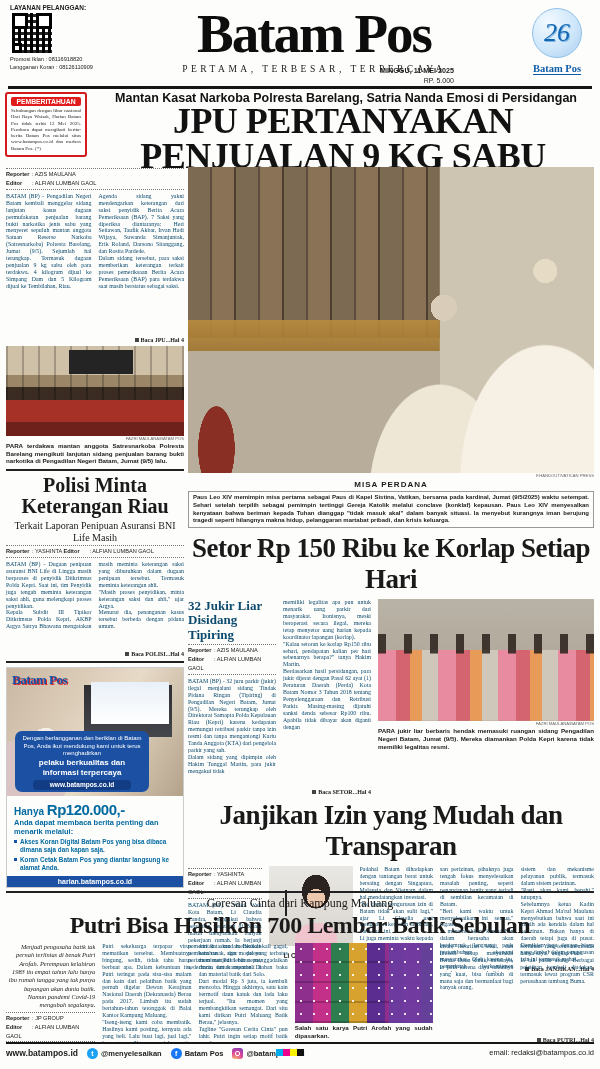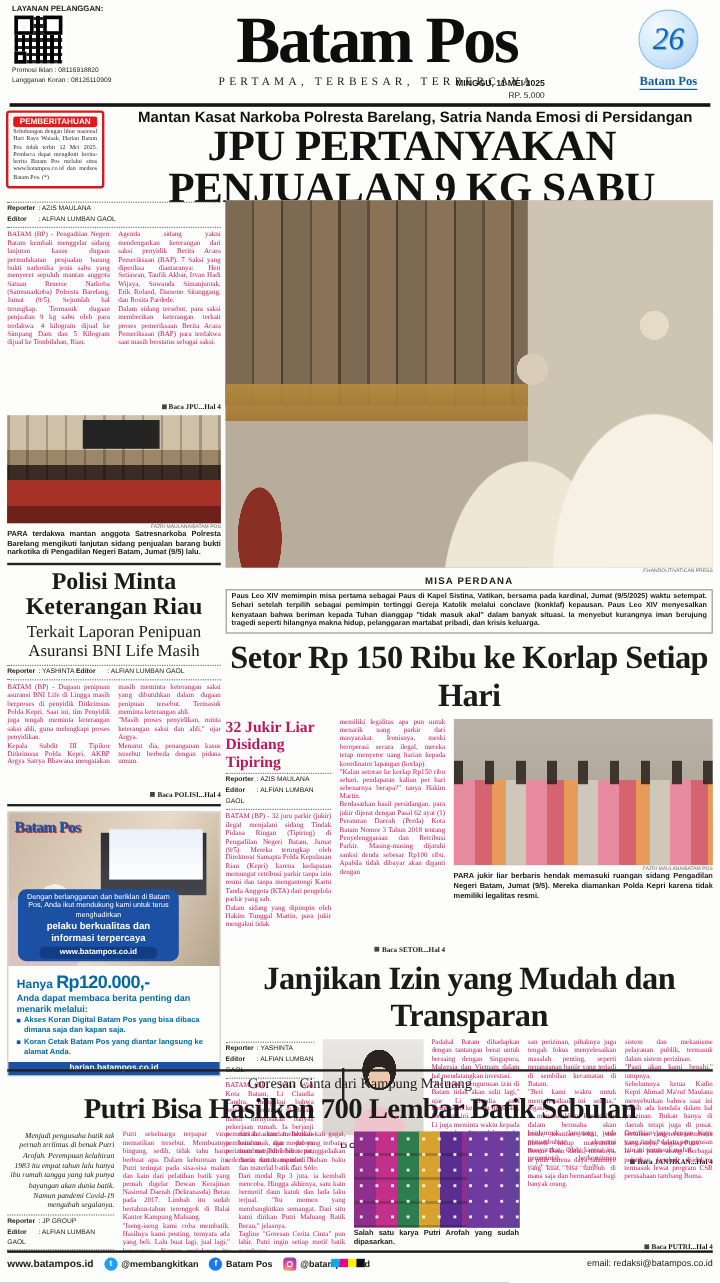--- a/index.html
+++ b/index.html
@@ -49,39 +49,39 @@
         border-radius:3px; padding:3px 4px; background:#fff; }
   .notice-title { background:#e01b1b; color:#fff; font-family:"Liberation Sans",sans-serif;
         font-weight:bold; font-size:6.8px; text-align:center; padding:1px 0; border-radius:2px; }
   .notice-body { font-size:5px; line-height:1.25; text-align:justify; margin-top:2px; color:#222; }
 
   
   .byline { font-family:"Liberation Sans",sans-serif; font-size:5.6px; line-height:1.6;
         border-top:1px dotted #777; border-bottom:1px dotted #777; padding:1px 0; margin:2px 0 3px; }
   .byline b { display:inline-block; min-width:26px; }
   .cols2 { column-count:2; column-gap:7px; }
-  .body-text { font-size:5.9px; line-height:1.17; text-align:justify; white-space:pre-line; color:#be185d; }
+  .body-text { font-size:5.9px; line-height:1.17; text-align:justify; white-space:pre-line; color:#0c4a6e; }
   .read-more { font-size:6px; font-weight:bold; text-align:right; margin-top:2px; }
   .rm-box { display:inline-block; width:4px; height:4px; background:#444; margin-right:2px; }
   .credit { font-family:"Liberation Sans",sans-serif; font-size:4.2px; color:#666; text-align:right; }
   .caption { font-family:"Liberation Sans",sans-serif; font-size:6.2px; font-weight:bold;
         line-height:1.25; text-align:justify; margin-top:1px; }
   .rule { border-top:2px solid #222; margin:4px 0; }
 
   
   .left-rail { position:absolute; top:166px; left:6px; width:178px; }
   .jpu-cols { height:142px; overflow:hidden; }
   .photo-court { height:90px; margin-top:3px;
         background:
           linear-gradient(#242424,#242424) 55% 6%/64px 24px no-repeat,
           linear-gradient(180deg, transparent 60%, #a53127 60% 84%, #6e211a 84% 100%),
           repeating-linear-gradient(90deg, rgba(0,0,0,.22) 0 2px, transparent 2px 16px),
           linear-gradient(180deg, #cfc0a8 0 32%, #9b8668 32% 46%, #3a2c22 46% 62%, #7a6a54 62% 100%); }
   .polisi-title { text-align:center; font-weight:bold; font-size:20px; line-height:1.05; margin-top:3px; }
-  .polisi-sub { text-align:center; font-size:14px; line-height:1.15; margin-top:3px; }
+  .polisi-sub { text-align:center; font-size:10px; line-height:1.15; margin-top:3px; }
   .polisi-cols { height:88px; overflow:hidden; }
 
   
   .ad { border:1px solid #ccc; margin-top:3px; }
   .ad-photo { position:relative; height:128px;
         background:
           radial-gradient(circle 13px at 22% 57%, #f3efe6 0 100%, transparent 101%),
           radial-gradient(ellipse 70px 52px at 8% 85%, #d9c3c3 0 70%, transparent 71%),
           linear-gradient(#e8f0f8,#fff) 86% 16%/78px 42px no-repeat,
           linear-gradient(#2e2e33,#45454c) 88% 22%/88px 52px no-repeat,
@@ -362,21 +362,21 @@
         <div class="read-more"><span class="rm-box"></span><span>Baca PUTRI...Hal 4</span></div>
       </div>
     </div>
   </div>
 
   <div class="footer">
     <div class="footer-row">
       <span class="f-site">www.batampos.id</span>
       <span class="f-item">
         <span class="ic ic-tw">t</span>
-        <span>@membangkitkan</span>
+        <span>@menyelesaikan</span>
         </span>
       <span class="f-item">
         <span class="ic ic-fb">f</span>
         <span>Batam Pos</span>
         </span>
       <span class="f-item">
         <span class="ic ic-ig">
             <span></span>
           </span>
         <span>@batamposcoid</span>

